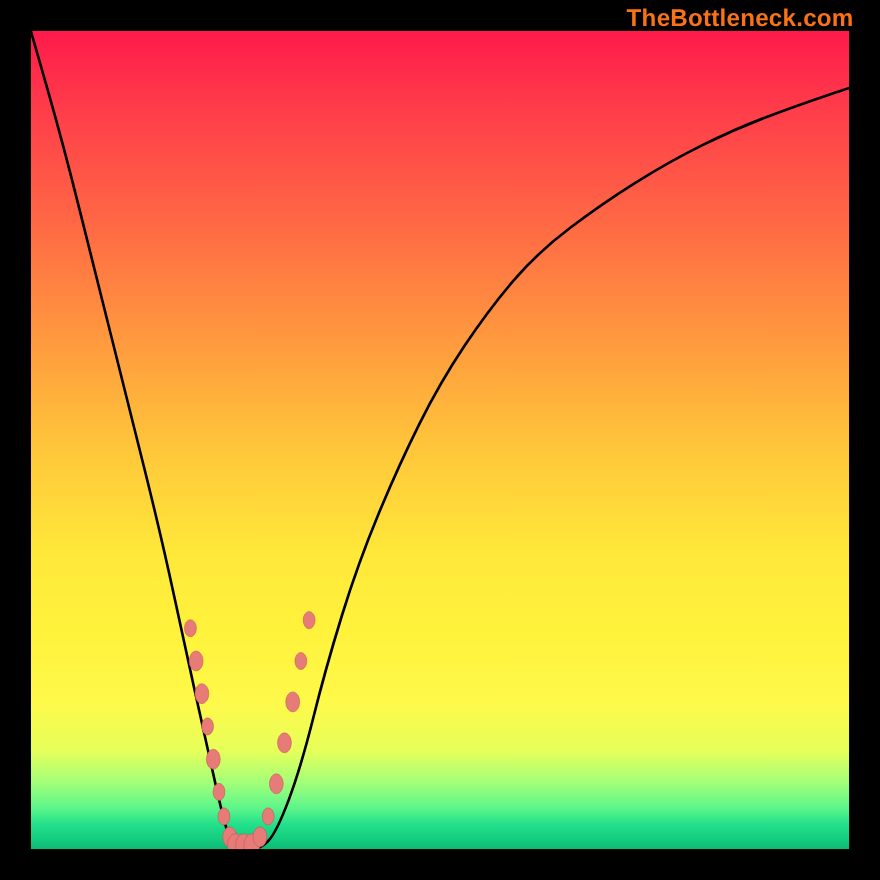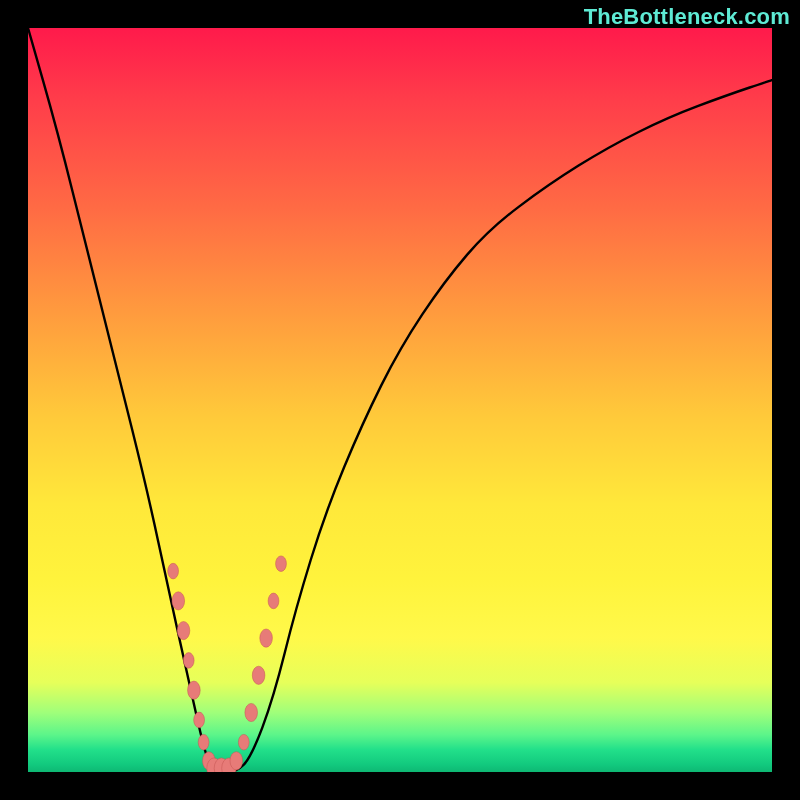--- a/index.html
+++ b/index.html
@@ -42,22 +42,22 @@
       #a0ff7a 92%,
       #5cf58a 95%,
       #22e08a 97%,
       #12c97e 99%,
       #0eb873 100%
     );
   }
   .watermark {
     position: absolute;
     top: 4px;
-    right: 10px;
-    color: #5eead4;
+    right: 24px;
+    color: #f97316;
     font-size: 22px;
     font-weight: 600;
     letter-spacing: 0.2px;
     user-select: none;
   }
   svg.curve {
     position: absolute;
     inset: 0;
   }
 </style>

